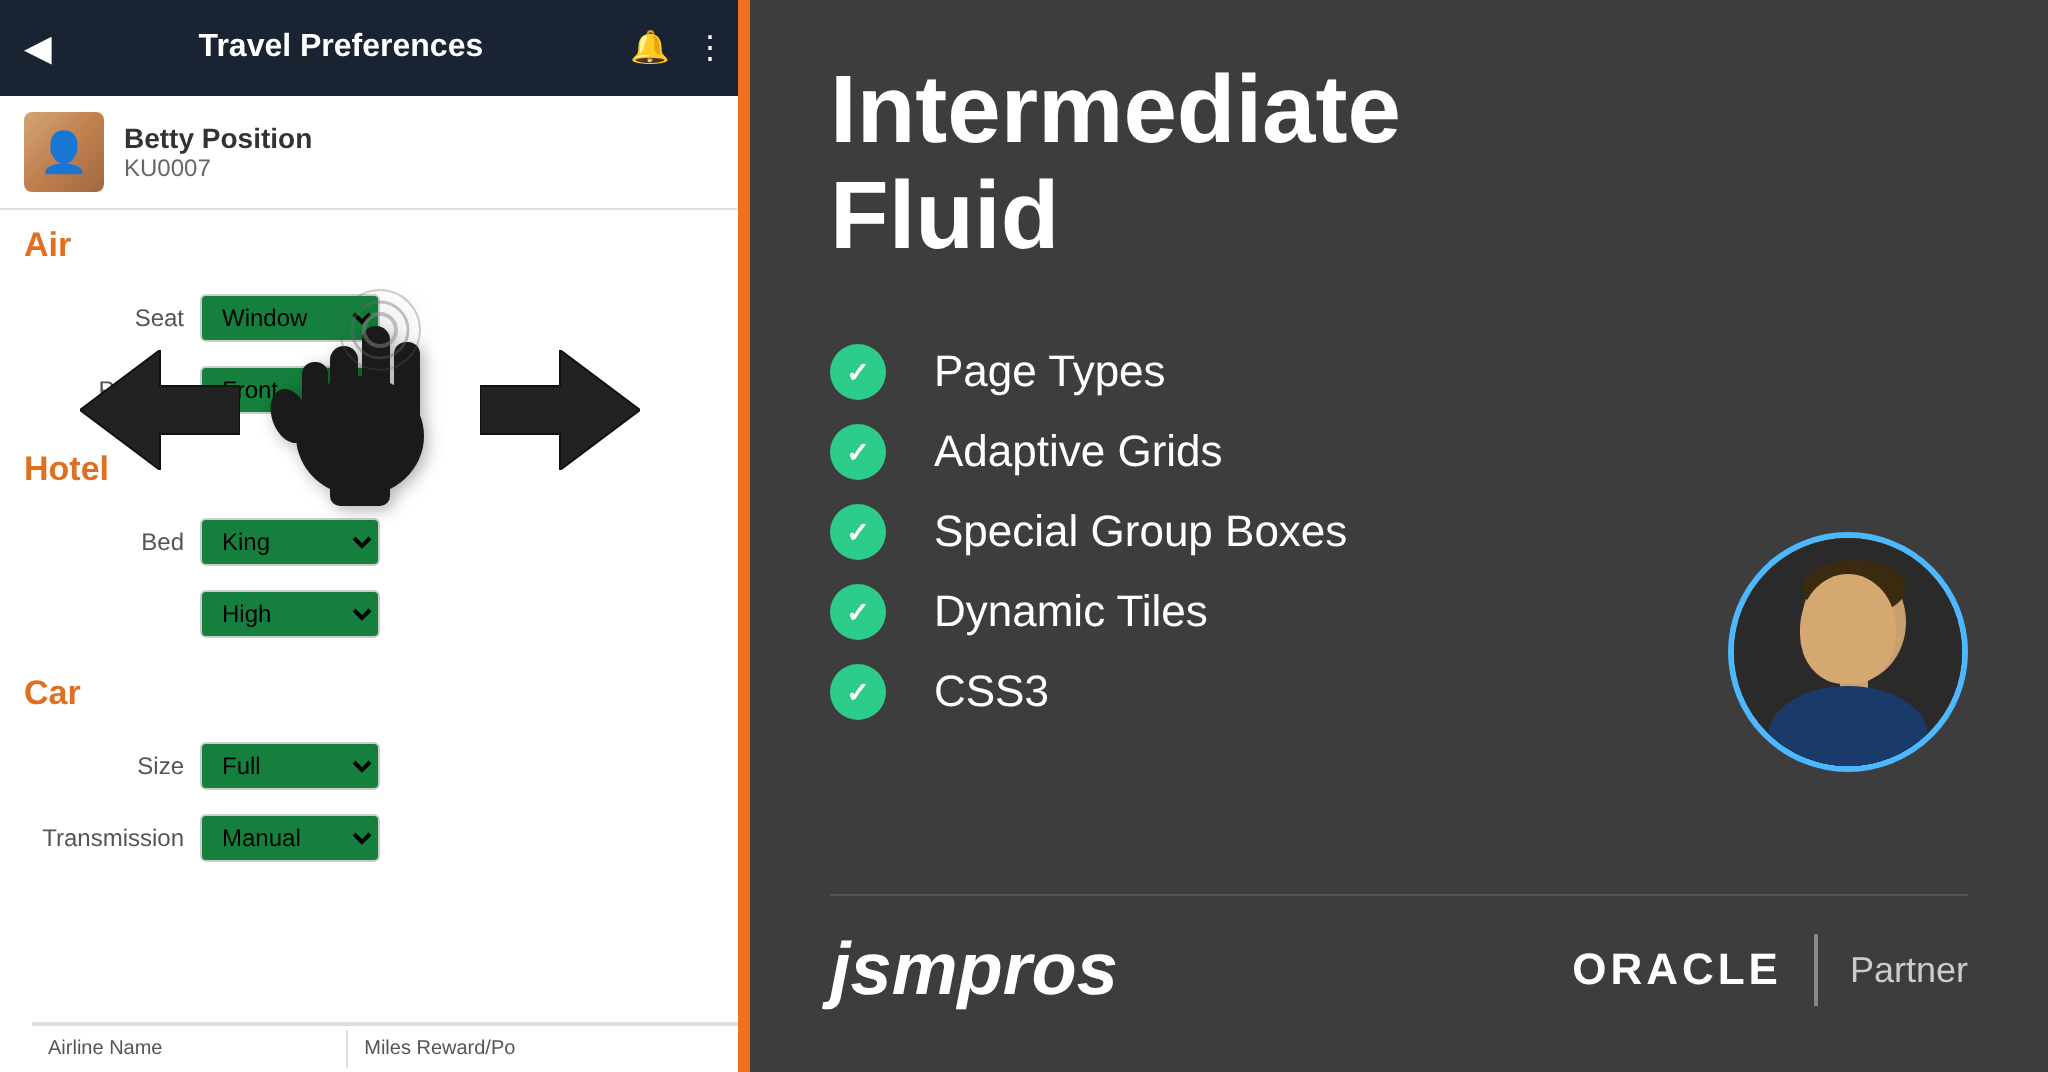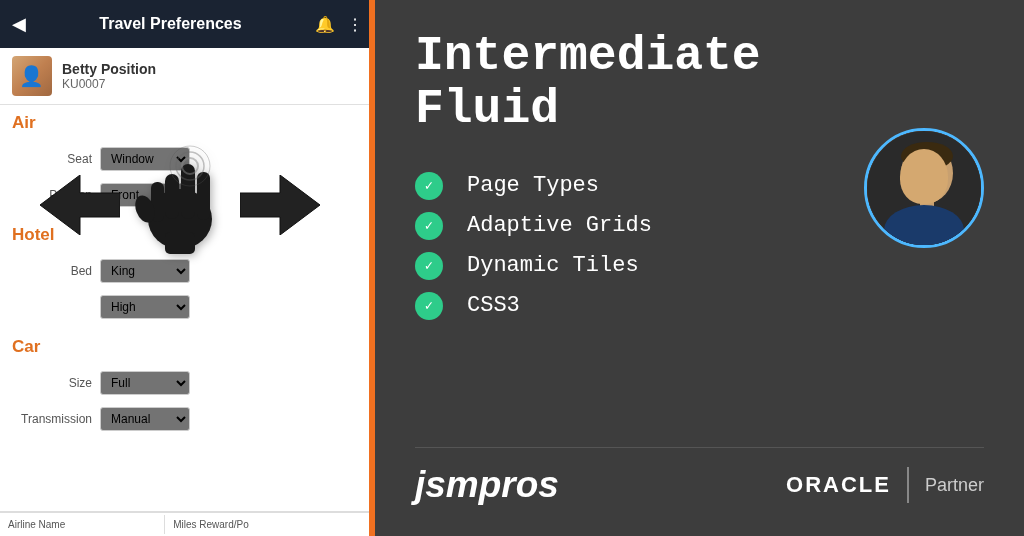--- a/index.html
+++ b/index.html
@@ -128,21 +128,21 @@
       color: #555;
       width: 80px;
       text-align: right;
     }
 
     .form-select {
       font-size: 12px;
       border: 1px solid #ccc;
       border-radius: 3px;
       padding: 3px 6px;
-      background: #737373;
+      background: #15803d;
       width: 90px;
     }
 
     
     .gesture-overlay {
       position: absolute;
       top: 100px;
       left: 20px;
       width: 320px;
       height: 220px;
@@ -192,22 +192,21 @@
       padding: 30px 40px;
       position: relative;
       display: flex;
       flex-direction: column;
       justify-content: space-between;
     }
 
     .right-top {
       display: flex;
       justify-content: space-between;
-      align-items: center;
-      font-family: Liberation Mono, monospace;
+      align-items: flex-end;
     }
 
     .main-title {
       color: white;
       font-size: 48px;
       font-weight: 900;
       line-height: 1.1;
       margin-bottom: 30px;
     }
 
@@ -465,21 +464,21 @@
             <rect x="30" y="88" width="30" height="22" rx="5" fill="#1a1a1a"></rect>
 
             <circle cx="55" cy="22" r="8" fill="none" stroke="#888" stroke-width="2" opacity="0.5"></circle>
             <circle cx="55" cy="22" r="14" fill="none" stroke="#666" stroke-width="1.5" opacity="0.4"></circle>
             <circle cx="55" cy="22" r="20" fill="none" stroke="#555" stroke-width="1" opacity="0.3"></circle>
           </svg>
         </div>
       </div>
     </div>
 
-    <div style="position:absolute; bottom:0; left:0; right:0; background:white; border-top:1px solid #ddd;">
+    <div style="position:absolute; bottom:0; left:16px; right:0; background:white; border-top:1px solid #ddd;">
       <table class="bottom-table">
         <tbody>
             <tr>
           <td>Airline Name</td>
           <td>Miles Reward/Po</td>
         </tr>
       </tbody>
         </table>
     </div>
 
@@ -497,20 +496,24 @@
         <li>
           <div class="check-icon"></div>
           <span>Page Types</span>
         </li>
         <li>
           <div class="check-icon"></div>
           <span>Adaptive Grids</span>
         </li>
         <li>
           <div class="check-icon"></div>
+          <span>Special Group Boxes</span>
+        </li>
+        <li>
+          <div class="check-icon"></div>
           <span>Dynamic Tiles</span>
         </li>
         <li>
           <div class="check-icon"></div>
           <span>CSS3</span>
         </li>
       </ul>
     </div>
 
     <div class="profile-circle">

